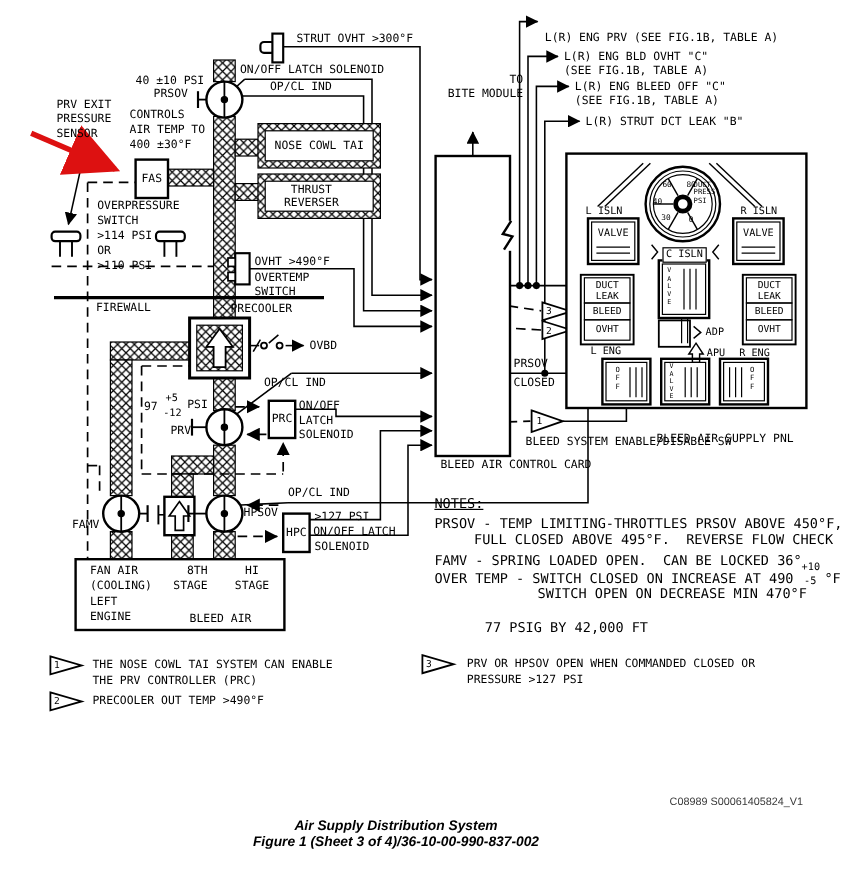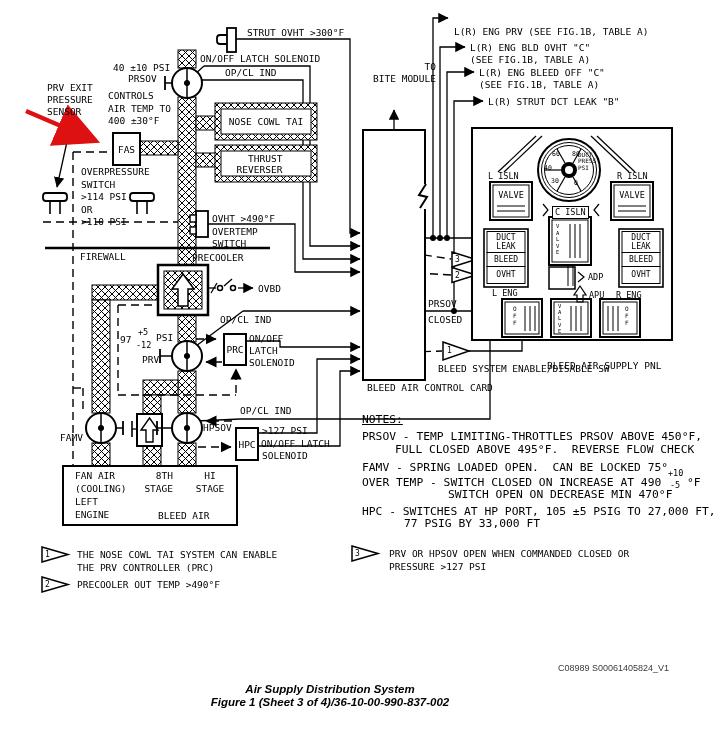--- a/index.html
+++ b/index.html
@@ -3,21 +3,21 @@
 <meta charset="utf-8">
 <style>
   * { margin:0; padding:0; box-sizing:border-box; }
   html,body { background:#fff; }
   #stage { position:relative; width:719px; height:729px; background:#ffffff; overflow:hidden;
             font-family:"DejaVu Sans Mono", monospace; color:#000; }
   #stage svg.linework { position:absolute; left:0; top:0; }
   .lbl { position:absolute; font-family:"DejaVu Sans Mono", monospace; font-size:9.5px;
          line-height:11px; white-space:pre; color:#000; }
   .ml  { white-space:pre-line; }
-  .ctr { display:flex; align-items:center; justify-content:center; text-align:right; }
+  .ctr { display:flex; align-items:center; justify-content:center; text-align:center; }
   .note { font-size:11.3px; line-height:13px; }
   .stack { width:1ch; word-break:break-all; white-space:normal; }
   .tiny { font-size:6px; line-height:6.4px; }
   .tick { position:absolute; font-size:6.5px; line-height:7px; font-family:"DejaVu Sans Mono",monospace; }
   .trinum { position:absolute; font-size:8px; line-height:9px; font-family:"DejaVu Sans Mono",monospace; }
   .footer-title { position:absolute; left:0; width:660px; text-align:center;
          font-family:"Liberation Sans", sans-serif; font-weight:bold; font-size:11.5px;font-style:italic; }
   .docid { position:absolute; font-family:"Liberation Sans", sans-serif; font-size:9px; color:#3a3a3a; }
   .u { text-decoration:underline; }
 </style>
@@ -385,28 +385,27 @@
 <span class="tick" style="left:574px;top:180px">0</span>
 <span class="tick" style="left:551px;top:178px">30</span>
 <span class="tick" style="left:544px;top:165px">40</span>
 <span class="tick" style="left:552px;top:151px">60</span>
 <span class="tick" style="left:572px;top:151px">80</span>
 <div class="lbl" style="left:547px;top:360px">BLEED AIR SUPPLY PNL</div>
 
 <div class="lbl note u" style="left:362px;top:413px">NOTES:</div>
 <div class="lbl note" style="left:362px;top:430px">PRSOV - TEMP LIMITING-THROTTLES PRSOV ABOVE 450°F,</div>
 <div class="lbl note" style="left:395px;top:443px">FULL CLOSED ABOVE 495°F.  REVERSE FLOW CHECK</div>
-<div class="lbl note" style="left:362px;top:461px">FAMV - SPRING LOADED OPEN.  CAN BE LOCKED 75°</div>
+<div class="lbl note" style="left:362px;top:461px">FAMV - SPRING LOADED OPEN.  CAN BE LOCKED 36°</div>
 <div class="lbl note" style="left:362px;top:476px">OVER TEMP - SWITCH CLOSED ON INCREASE AT 490</div>
 <div class="lbl" style="left:668px;top:468px;font-size:8.5px">+10</div>
 <div class="lbl" style="left:670px;top:480px;font-size:8.5px">-5</div>
 <div class="lbl note" style="left:687px;top:476px">°F</div>
 <div class="lbl note" style="left:448px;top:488px">SWITCH OPEN ON DECREASE MIN 470°F</div>
-<div class="lbl note" style="left:362px;top:505px">HPC - SWITCHES AT HP PORT, 105 ±5 PSIG TO 27,000 FT,</div>
-<div class="lbl note" style="left:404px;top:517px">77 PSIG BY 33,000 FT</div>
+<div class="lbl note" style="left:404px;top:517px">77 PSIG BY 42,000 FT</div>
 
 <div class="trinum" style="left:45px;top:550px">1</div>
 <div class="lbl ml" style="left:77px;top:548px;line-height:13px">THE NOSE COWL TAI SYSTEM CAN ENABLE
 THE PRV CONTROLLER (PRC)</div>
 <div class="trinum" style="left:45px;top:580px">2</div>
 <div class="lbl" style="left:77px;top:579px">PRECOOLER OUT TEMP &gt;490°F</div>
 <div class="trinum" style="left:355px;top:549px">3</div>
 <div class="lbl ml" style="left:389px;top:547px;line-height:13px">PRV OR HPSOV OPEN WHEN COMMANDED CLOSED OR
 PRESSURE &gt;127 PSI</div>
 

